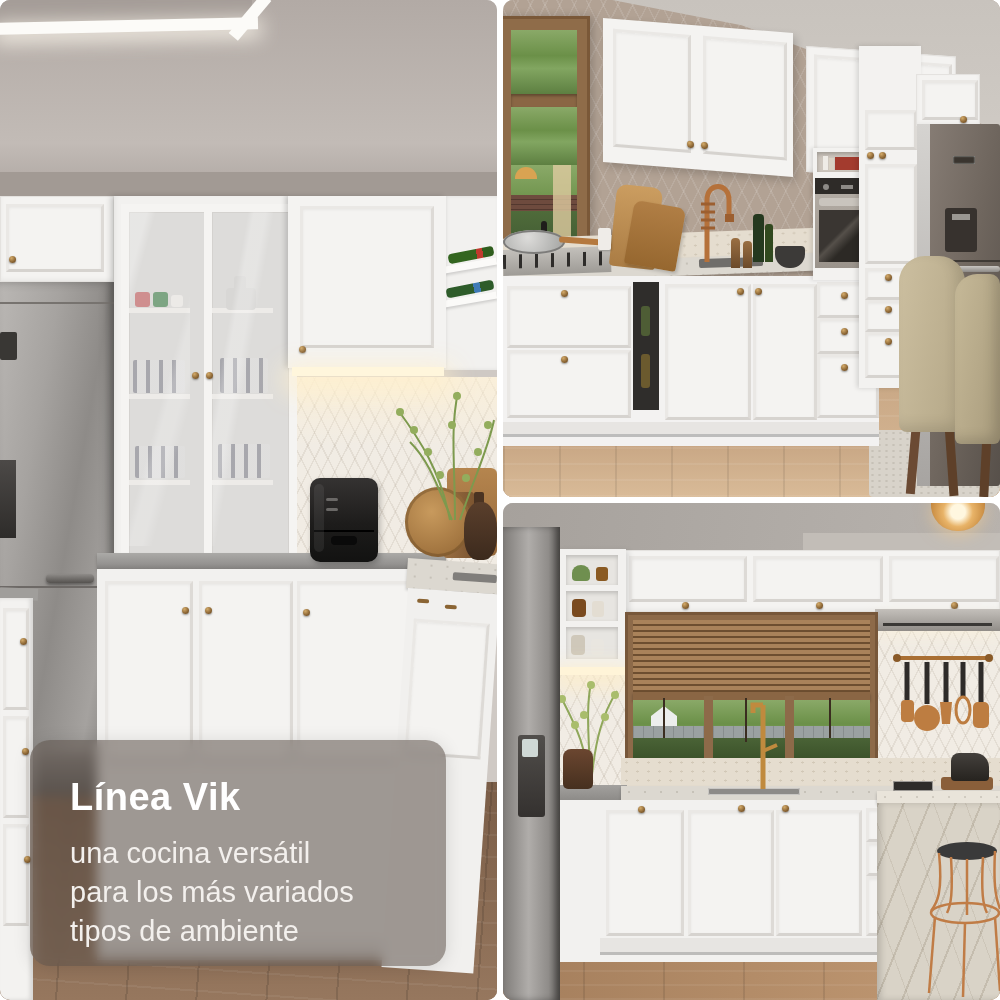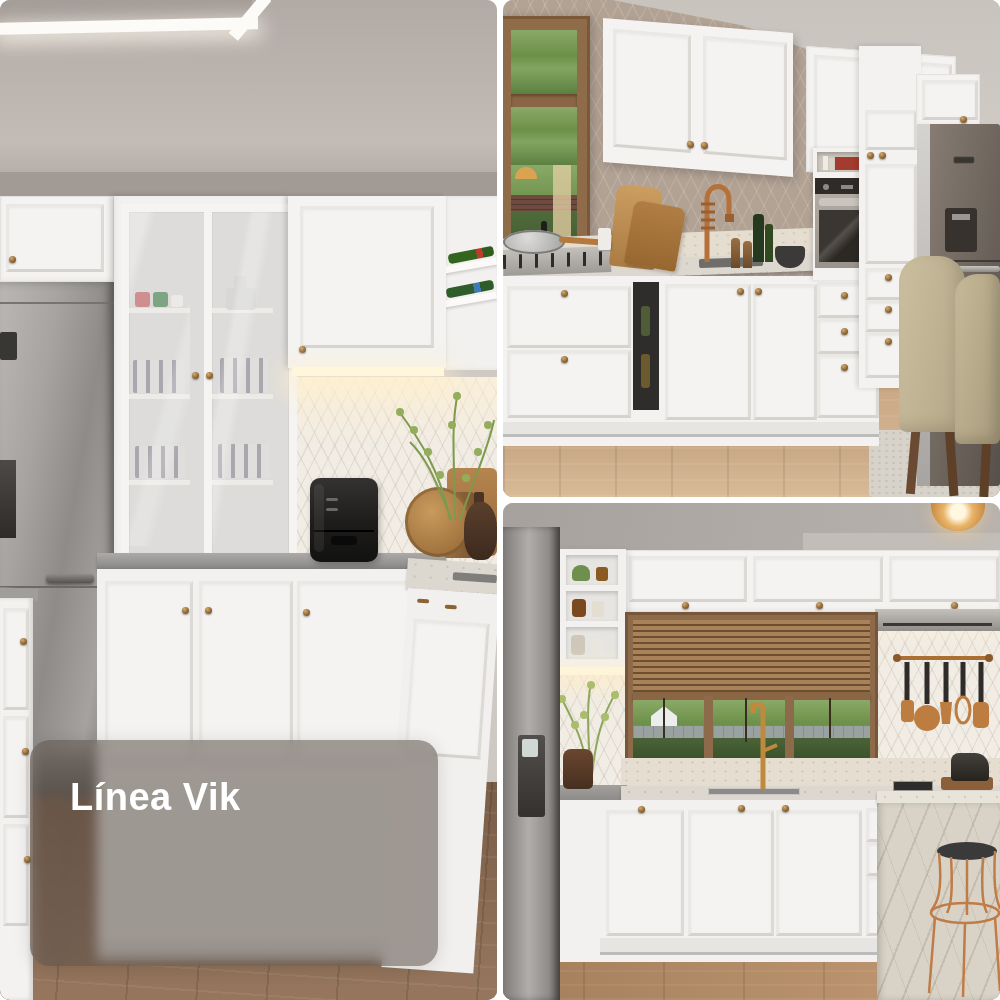--- a/index.html
+++ b/index.html
@@ -37,21 +37,21 @@
                           repeating-linear-gradient(0deg,rgba(255,255,255,.06) 0 2px,transparent 2px 14px),
                           linear-gradient(100deg,#a37d5b,#c29a74);}
   .slatsTR{background-image:repeating-linear-gradient(180deg,rgba(205,197,181,.95) 0 4px,rgba(84,66,44,.85) 4px 6px);}
   .slatsBR{background-image:repeating-linear-gradient(180deg,#a9825a 0 4px,#6d4e30 4px 6px);}
   .garden{background:linear-gradient(180deg,#8aa968 0%,#6b9048 40%,#82a661 60%,#5d7f41 100%);}
   .glassitems{background-image:repeating-linear-gradient(90deg,rgba(150,150,158,.75) 0 4px,rgba(230,230,232,.25) 4px 13px);border-radius:2px;}
 
   
   #caption{left:30px;top:740px;width:408px;height:226px;border-radius:20px;
            background:rgba(90,79,71,.55);backdrop-filter:blur(6px);-webkit-backdrop-filter:blur(6px);
-           box-shadow:0 2px 18px rgba(0,0,0,.12);}
+           box-shadow:0 2px 18px rgba(0,0,0,.12);padding-left:8px;}
   #caption h1{margin:0;position:absolute;left:40px;top:36px;font-size:38px;font-weight:700;color:#fff;letter-spacing:.5px;}
   #caption p{margin:0;position:absolute;left:40px;top:94px;font-size:29px;line-height:39px;color:#f3f0ed;white-space:pre-line;}
 </style>
 </head>
 <body>
 
 <div id="canvas">
 
   <section class="photo" style="left:0;top:0;width:497px;height:1000px;">
     <div class="ab" style="left:0;top:0;width:497px;height:204px;background:linear-gradient(180deg,#b2aaa5,#c2bbb6 70%,#aaa29d);"></div>
@@ -460,15 +460,18 @@
         <ellipse cx="42" cy="80" rx="34" ry="10"></ellipse>
         <path d="M12 84 L6 160"></path>
           <path d="M72 84 L77 158"></path>
           <path d="M42 90 L40 164"></path>
       </g>
     </svg>
   </section>
 
   <div id="caption" class="ab">
     <h1>Línea Vik</h1>
+    <p>una cocina versátil
+para los más variados
+tipos de ambiente</p>
   </div>
 
 </div>
 
 </body></html>

